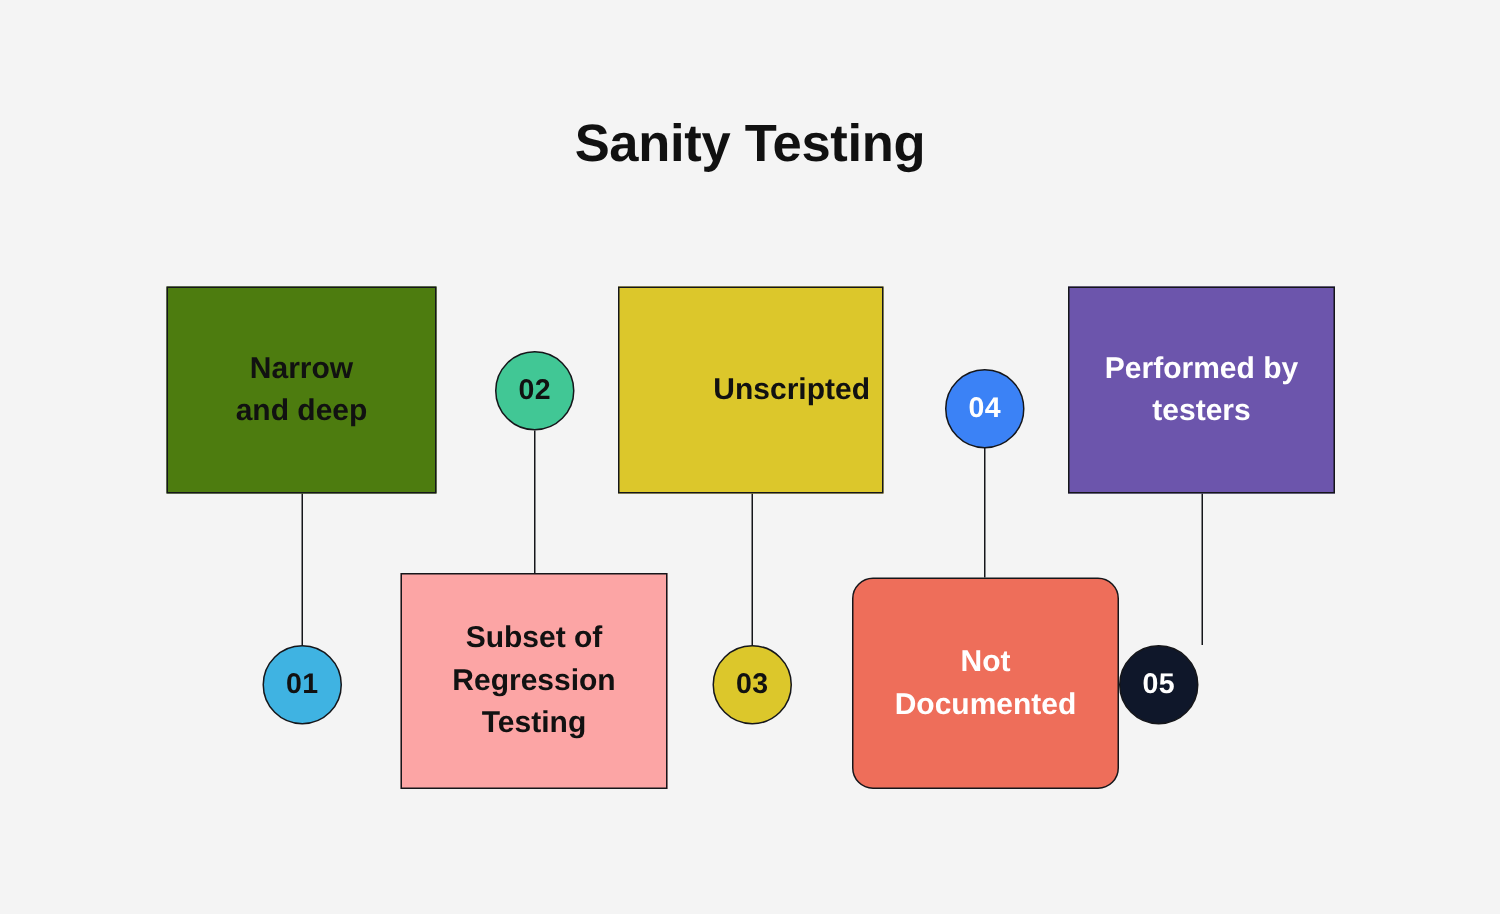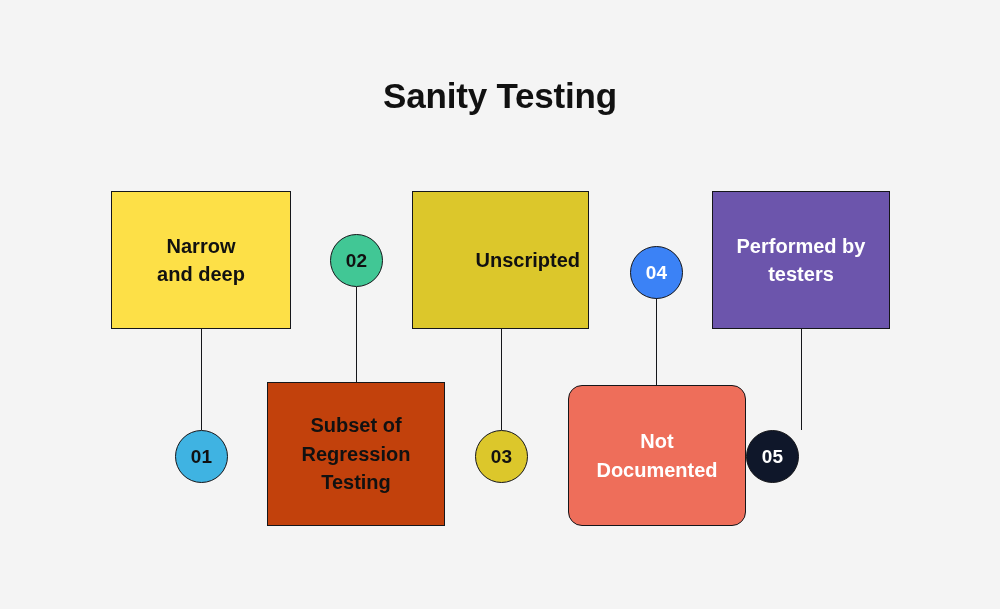--- a/index.html
+++ b/index.html
@@ -83,31 +83,31 @@
 <div id="canvas">
 
   <div id="diagram-title">Sanity Testing</div>
 
   <div class="connector" style="left:201px; top:329px; height:101px;"></div>
   <div class="connector" style="left:356px; top:287px; height:95px;"></div>
   <div class="connector" style="left:501px; top:329px; height:101px;"></div>
   <div class="connector" style="left:656px; top:287px; height:98px;"></div>
   <div class="connector" style="left:801px; top:329px; height:101px;"></div>
 
-  <div class="node-box txt-dark" style="left:111px; top:191px; width:180px; height:138px; background:#fde047;">
+  <div class="node-box txt-dark" style="left:111px; top:191px; width:180px; height:138px; background:#4d7c0f;">
     <span class="label"><span>Narrow</span><br><span>and deep</span></span>
   </div>
   <div class="node-circle txt-dark" style="left:175px; top:430px; background:#3fb3e2;">
     <span>01</span>
   </div>
 
   <div class="node-circle txt-dark" style="left:330px; top:234px; background:#41c795;">
     <span>02</span>
   </div>
-  <div class="node-box txt-dark" style="left:267px; top:382px; width:178px; height:144px; background:#c2410c;">
+  <div class="node-box txt-dark" style="left:267px; top:382px; width:178px; height:144px; background:#fca5a5;">
     <span class="label"><span>Subset of</span><br><span>Regression</span><br><span>Testing</span></span>
   </div>
 
   <div class="node-box txt-dark" style="left:412px; top:191px; width:177px; height:138px; background:#dcc72b;text-align:right;">
     <span class="label">Unscripted</span>
   </div>
   <div class="node-circle txt-dark" style="left:475px; top:430px; background:#dcc72b;">
     <span>03</span>
   </div>
 

